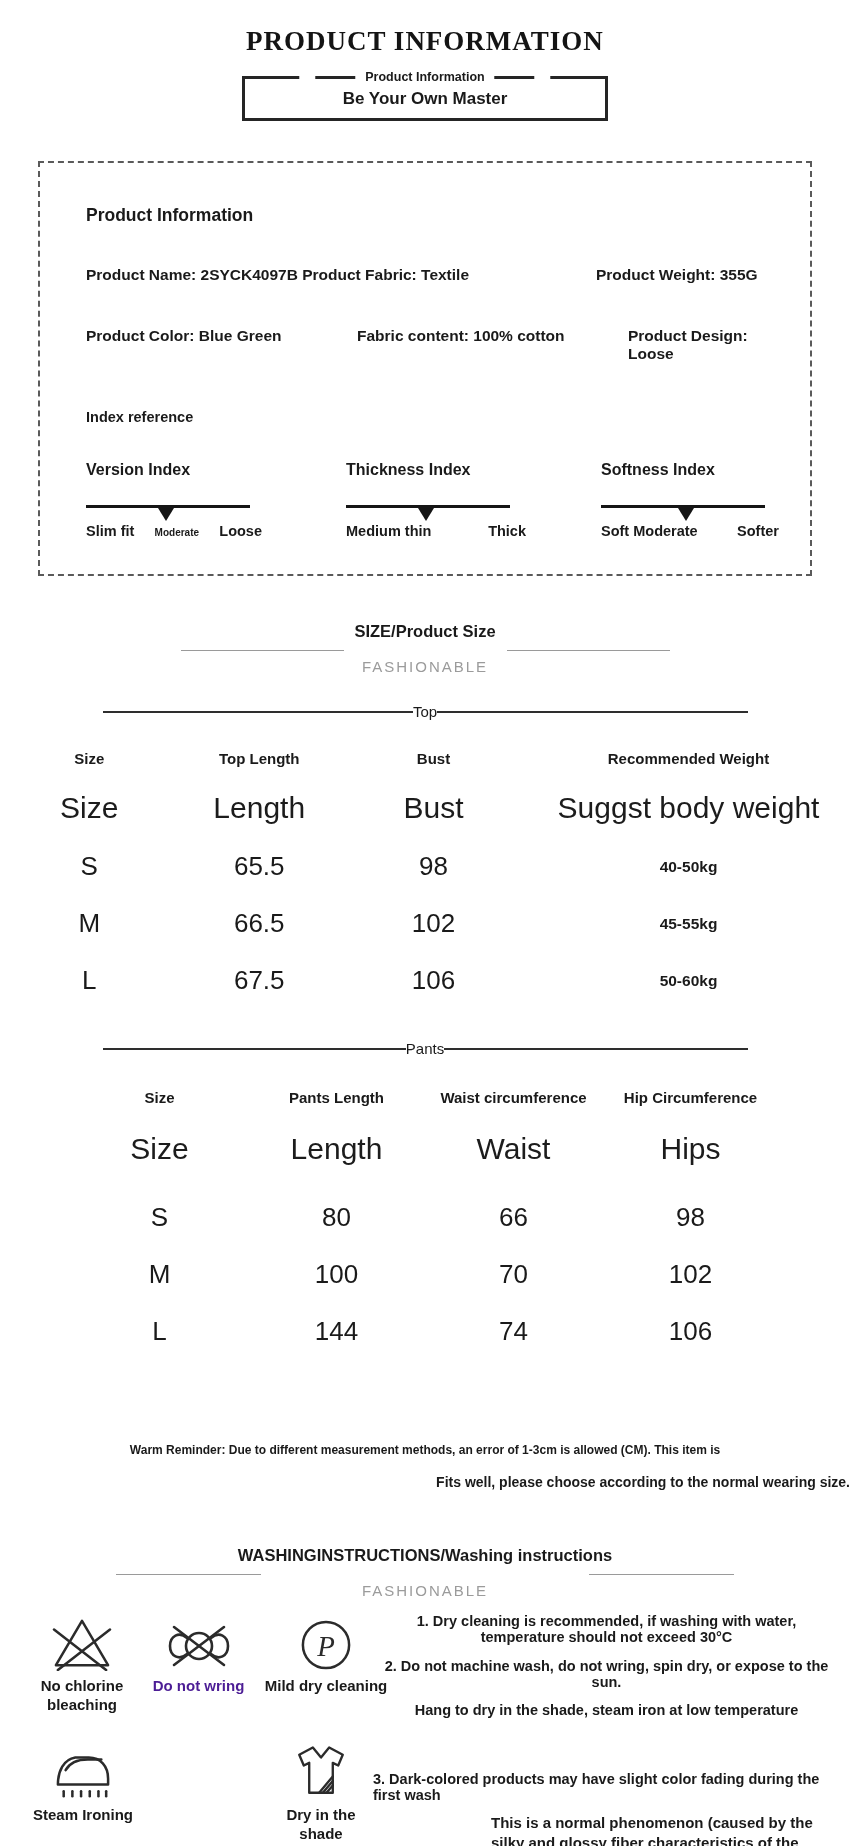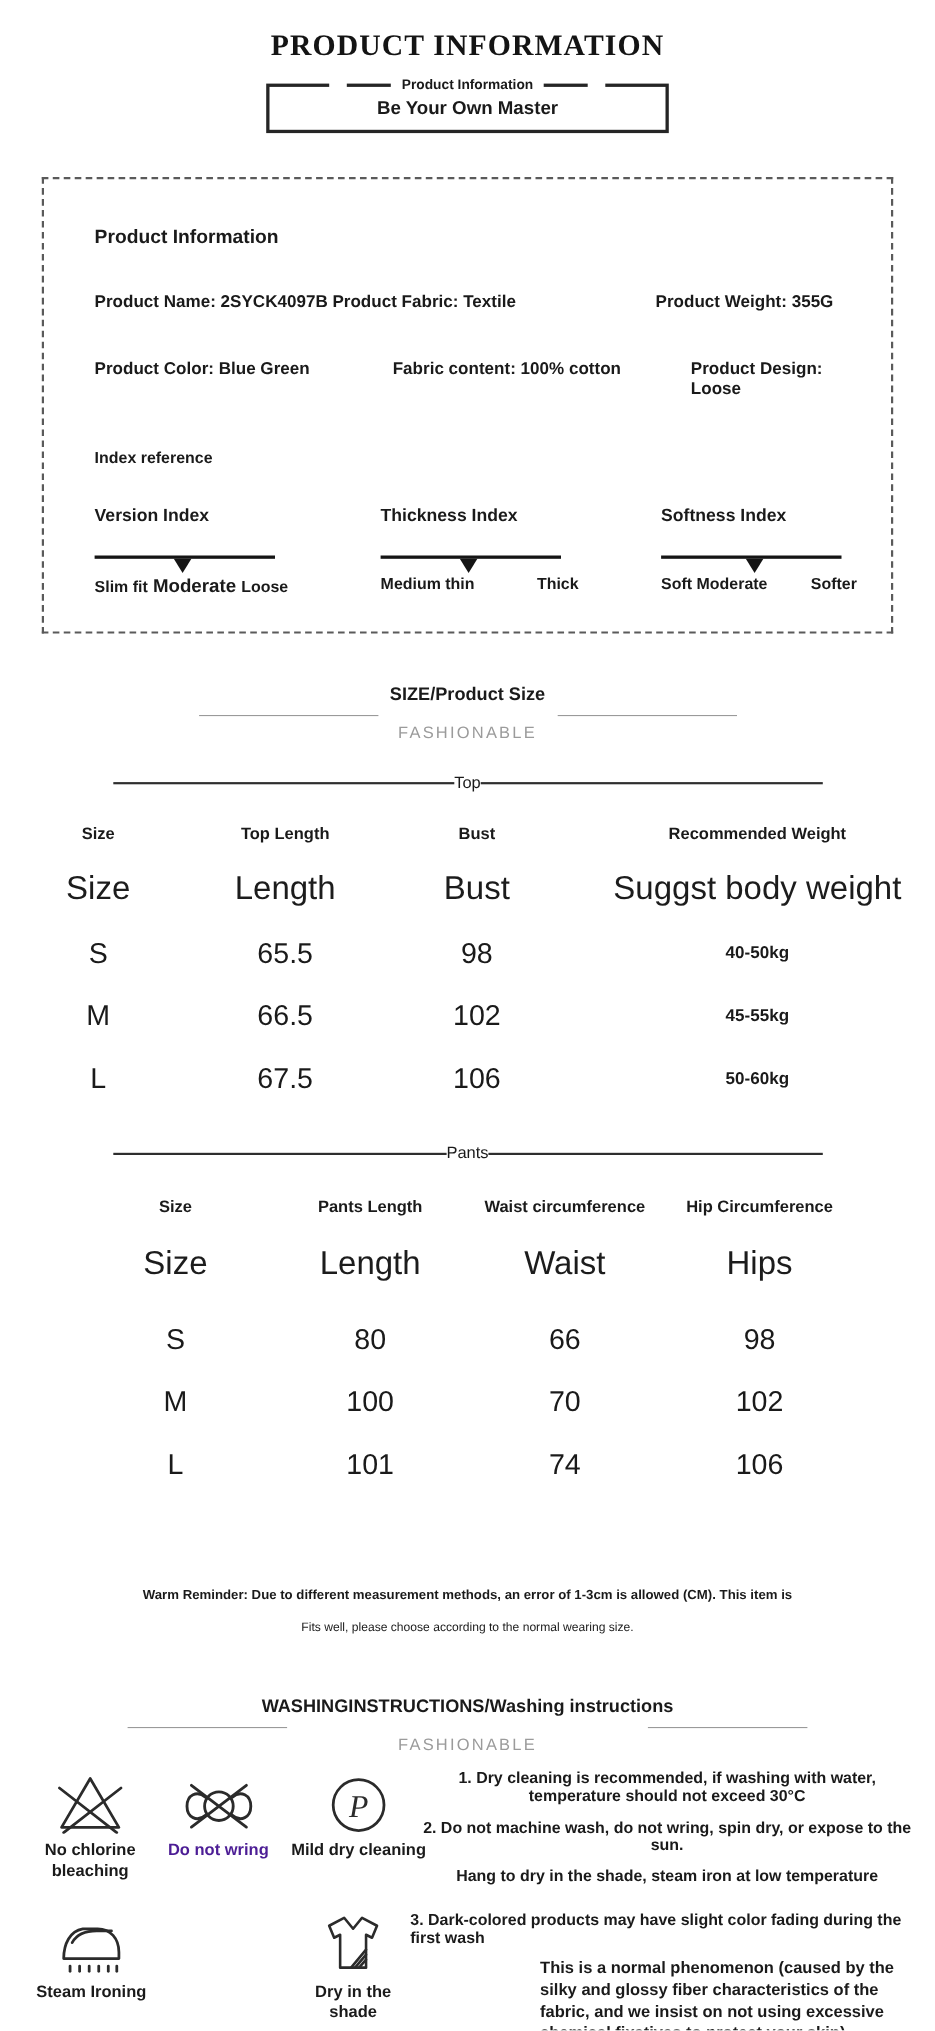--- a/index.html
+++ b/index.html
@@ -43,21 +43,21 @@
   .idx-label { font-size:16px; font-weight:700; }
   .slider { margin-top:26px; width:164px; height:3px; background:#151515; position:relative; }
   .slider .marker {
     position:absolute; top:3px; transform:translateX(-50%);
     width:0; height:0;
     border-left:8px solid transparent; border-right:8px solid transparent;
     border-top:13px solid #151515;
   }
   .marks { margin-top:15px; display:flex; justify-content:space-between; align-items:baseline; font-size:14.5px; font-weight:700; }
   .marks-0 { width:176px; } .marks-1 { width:180px; } .marks-2 { width:178px; }
-  .marks .small { font-size:17px; }
+  .marks .small { font-size:10px; }
   
   .sec-head { text-align:center; font-size:16.5px; font-weight:700; }
   .size-head { margin-top:46px; }
   .hlines { display:flex; justify-content:center; margin-top:9px; }
   .hl { height:1px; background:#9a9a9a; }
   .hlines-size .hl { width:163px; } .hlines-size { gap:163px; }
   .hlines-wash .hl { width:145px; } .hlines-wash { gap:328px; }
   .brand { margin-top:7px; text-align:center; color:#9b9b9b; font-size:15px; letter-spacing:2px; font-weight:400; }
   
   .divider { width:645px; margin:28px auto 0; display:flex; align-items:center; font-size:15px; font-weight:400; }
@@ -69,36 +69,36 @@
   .t-pants .grid4 { grid-template-columns:25% 25% 25% 25%; width:708px; margin-left:auto; margin-right:auto; }
   .thead { margin-top:30px; font-size:15px; font-weight:700; }
   .t-pants .thead { margin-top:32px; }
   .tsub { margin-top:24px; font-size:30px; font-weight:400; color:#1c1c1c; }
   .t-pants .tsub { margin-top:26px; }
   .trow { margin-top:26px; font-size:26px; font-weight:400; }
   .t-pants .trow1 { margin-top:36px; }
   .trow .wt { font-size:15.5px; font-weight:700; }
   
   .reminder1 { margin-top:96px; text-align:center; font-size:12px; font-weight:700; }
-  .reminder2 { margin-top:17px; text-align:center; font-size:11px; font-weight:400; }
+  .reminder2 { margin-top:17px; text-align:right; font-size:14px; font-weight:700; }
   
   .wash-head { margin-top:56px; }
   .wash-grid { margin-top:14px; padding:0 10px 0 28px; display:grid; grid-template-columns:345px 1fr; row-gap:24px; }
   .icon-row { display:flex; justify-content:space-between; align-items:flex-start; }
   .icon-cell { display:flex; flex-direction:column; align-items:center; flex:0 0 auto; }
   .icon-cell .ic { height:58px; display:flex; align-items:flex-end; }
   .icon-cell svg { stroke:#2b2b2b; fill:none; stroke-width:2.6; stroke-linecap:round; stroke-linejoin:round; }
   .icon-label { margin-top:6px; font-size:15px; font-weight:700; text-align:center; line-height:1.25; }
   .lbl-gray { color:#4c1d95; }
   .notes { font-size:14.5px; font-weight:700; }
   .note-c { text-align:center; }
   .note-1 { padding:0 6px; }
   .note-2 { margin-top:13px; }
   .note-3 { margin-top:12px; }
-  .note-4 { text-align:left; }
+  .note-4 { text-align:left;margin-top:29px; }
   .note-5 { margin-top:10px; margin-left:118px; font-size:15px; line-height:1.32; text-align:left; }
 </style>
 </head>
 <body>
 
 <div class="page">
 
   <div class="title">PRODUCT INFORMATION</div>
 
   <div class="banner">
@@ -223,21 +223,21 @@
       <span>98</span>
     </div>
     <div class="grid4 trow">
       <span>M</span>
       <span>100</span>
       <span>70</span>
       <span>102</span>
     </div>
     <div class="grid4 trow">
       <span>L</span>
-      <span>101</span>
+      <span>144</span>
       <span>74</span>
       <span>106</span>
     </div>
   </div>
 
   <div class="reminder1">Warm Reminder: Due to different measurement methods, an error of 1-3cm is allowed (CM). This item is</div>
   <div class="reminder2">Fits well, please choose according to the normal wearing size.</div>
 
   <div class="sec-head wash-head">WASHINGINSTRUCTIONS/Washing instructions</div>
   <div class="hlines hlines-wash">

